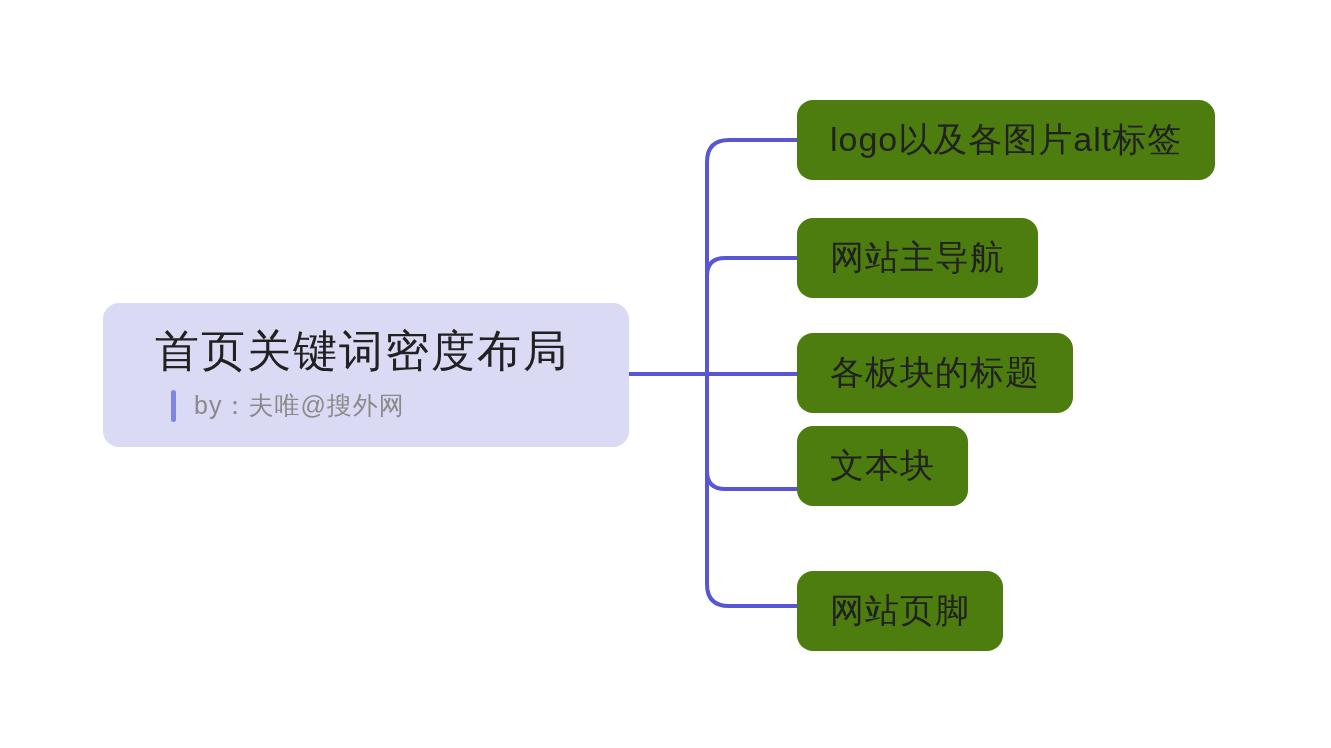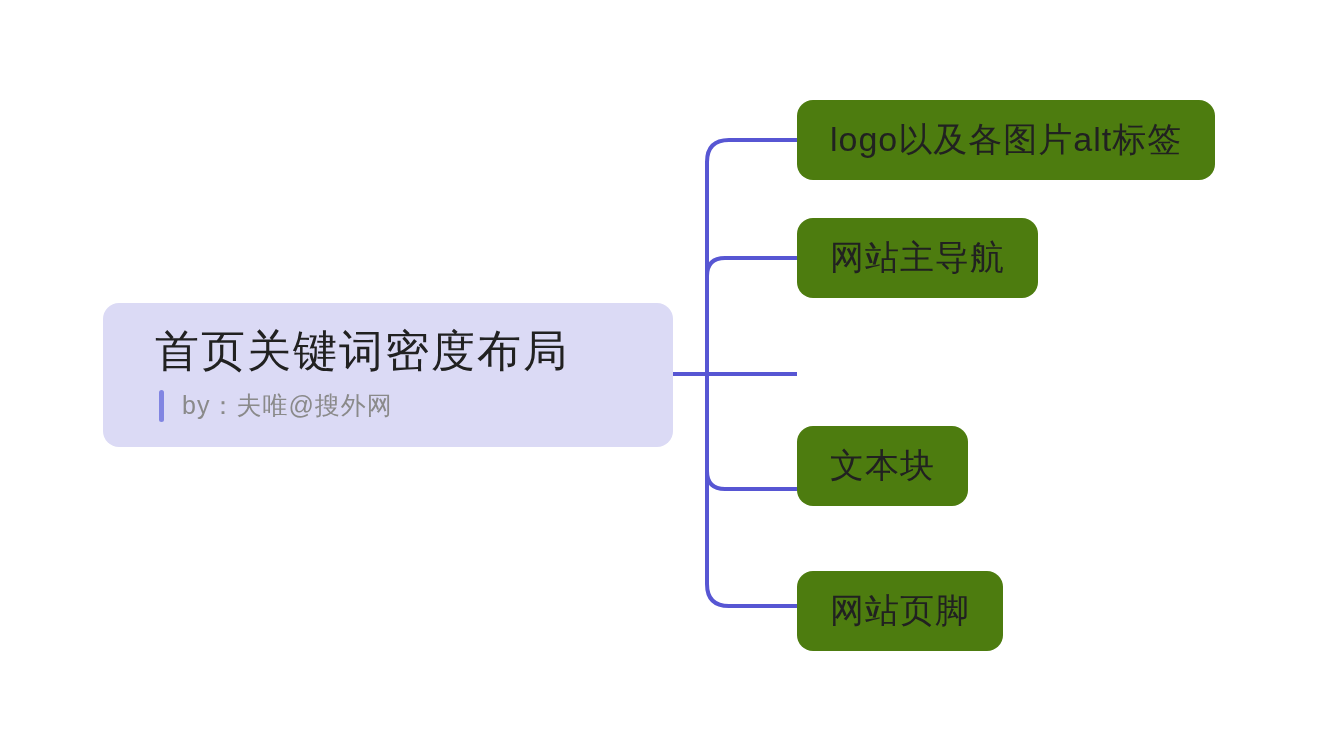--- a/index.html
+++ b/index.html
@@ -13,39 +13,39 @@
   }
   .connector-layer {
     position: absolute;
     left: 0; top: 0;
     width: 1331px; height: 748px;
     pointer-events: none;
   }
   .root-node {
     position: absolute;
     left: 103px; top: 303px;
-    width: 570px; height: 144px;
+    width: 526px; height: 144px;
     background: #dbdaf5;
     border-radius: 16px;
     box-sizing: border-box;
     padding: 20px 30px 0 52px;
     cursor: pointer;
   }
   .root-title {
     font-size: 44px;
     line-height: 56px;
     letter-spacing: 2px;
     color: #212121;
     white-space: nowrap;
   }
   .root-byline {
     display: flex;
     align-items: center;
     margin-top: 10px;
-    margin-left: 4px;
+    margin-left: 16px;
   }
   .byline-bar {
     width: 5px; height: 32px;
     border-radius: 2.5px;
     background: #8185e2;
     margin-right: 18px;
     flex: 0 0 auto;
   }
   .byline-text {
     font-size: 25px;
@@ -98,20 +98,23 @@
   </div>
 
   <div class="branch-node bn-1">
     <span class="branch-label">logo以及各图片alt标签</span>
   </div>
 
   <div class="branch-node bn-2">
     <span class="branch-label">网站主导航</span>
   </div>
 
+  <div class="branch-node bn-3">
+    <span class="branch-label">各板块的标题</span>
+  </div>
 
   <div class="branch-node bn-4">
     <span class="branch-label">文本块</span>
   </div>
 
   <div class="branch-node bn-5">
     <span class="branch-label">网站页脚</span>
   </div>
 
 </div>

